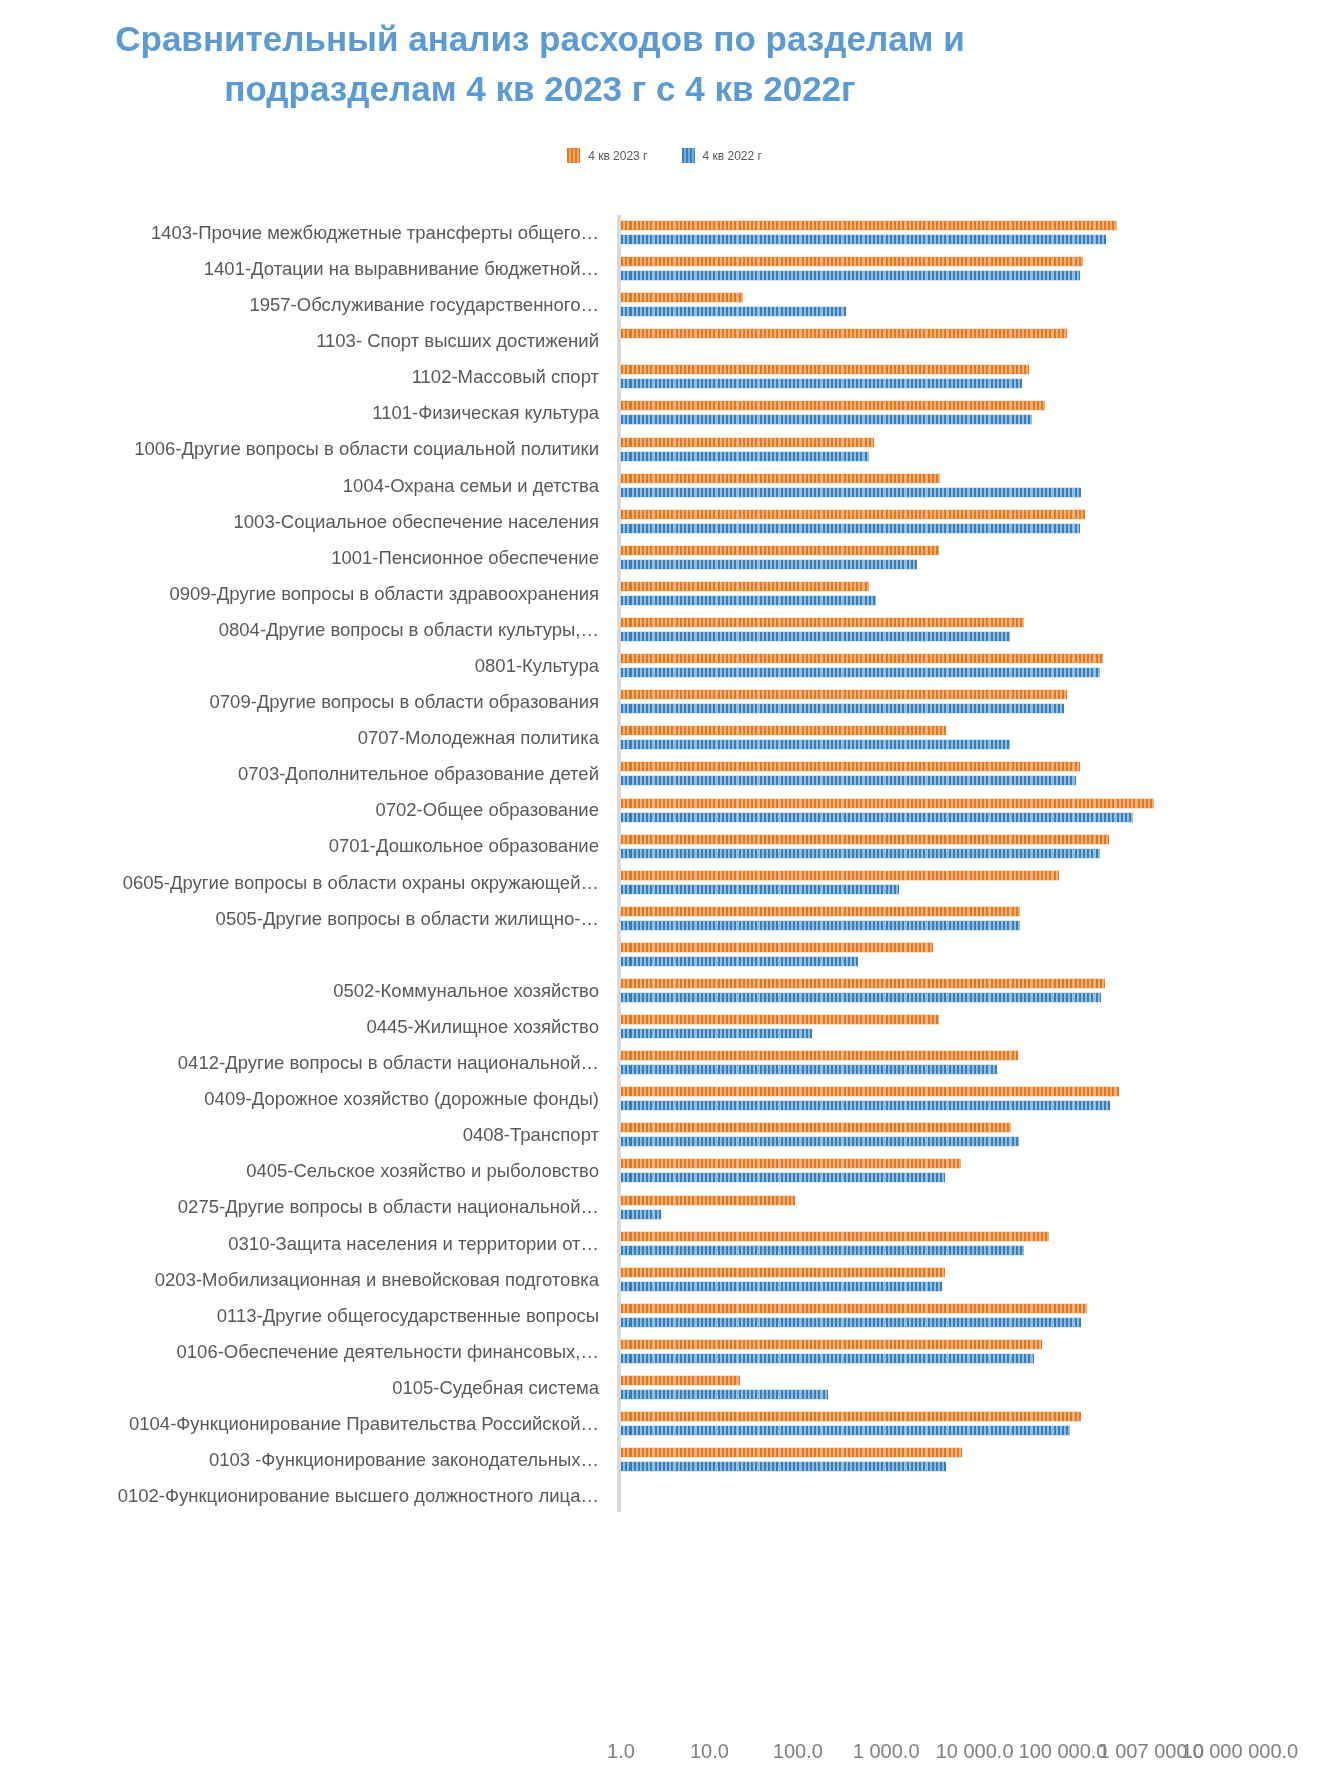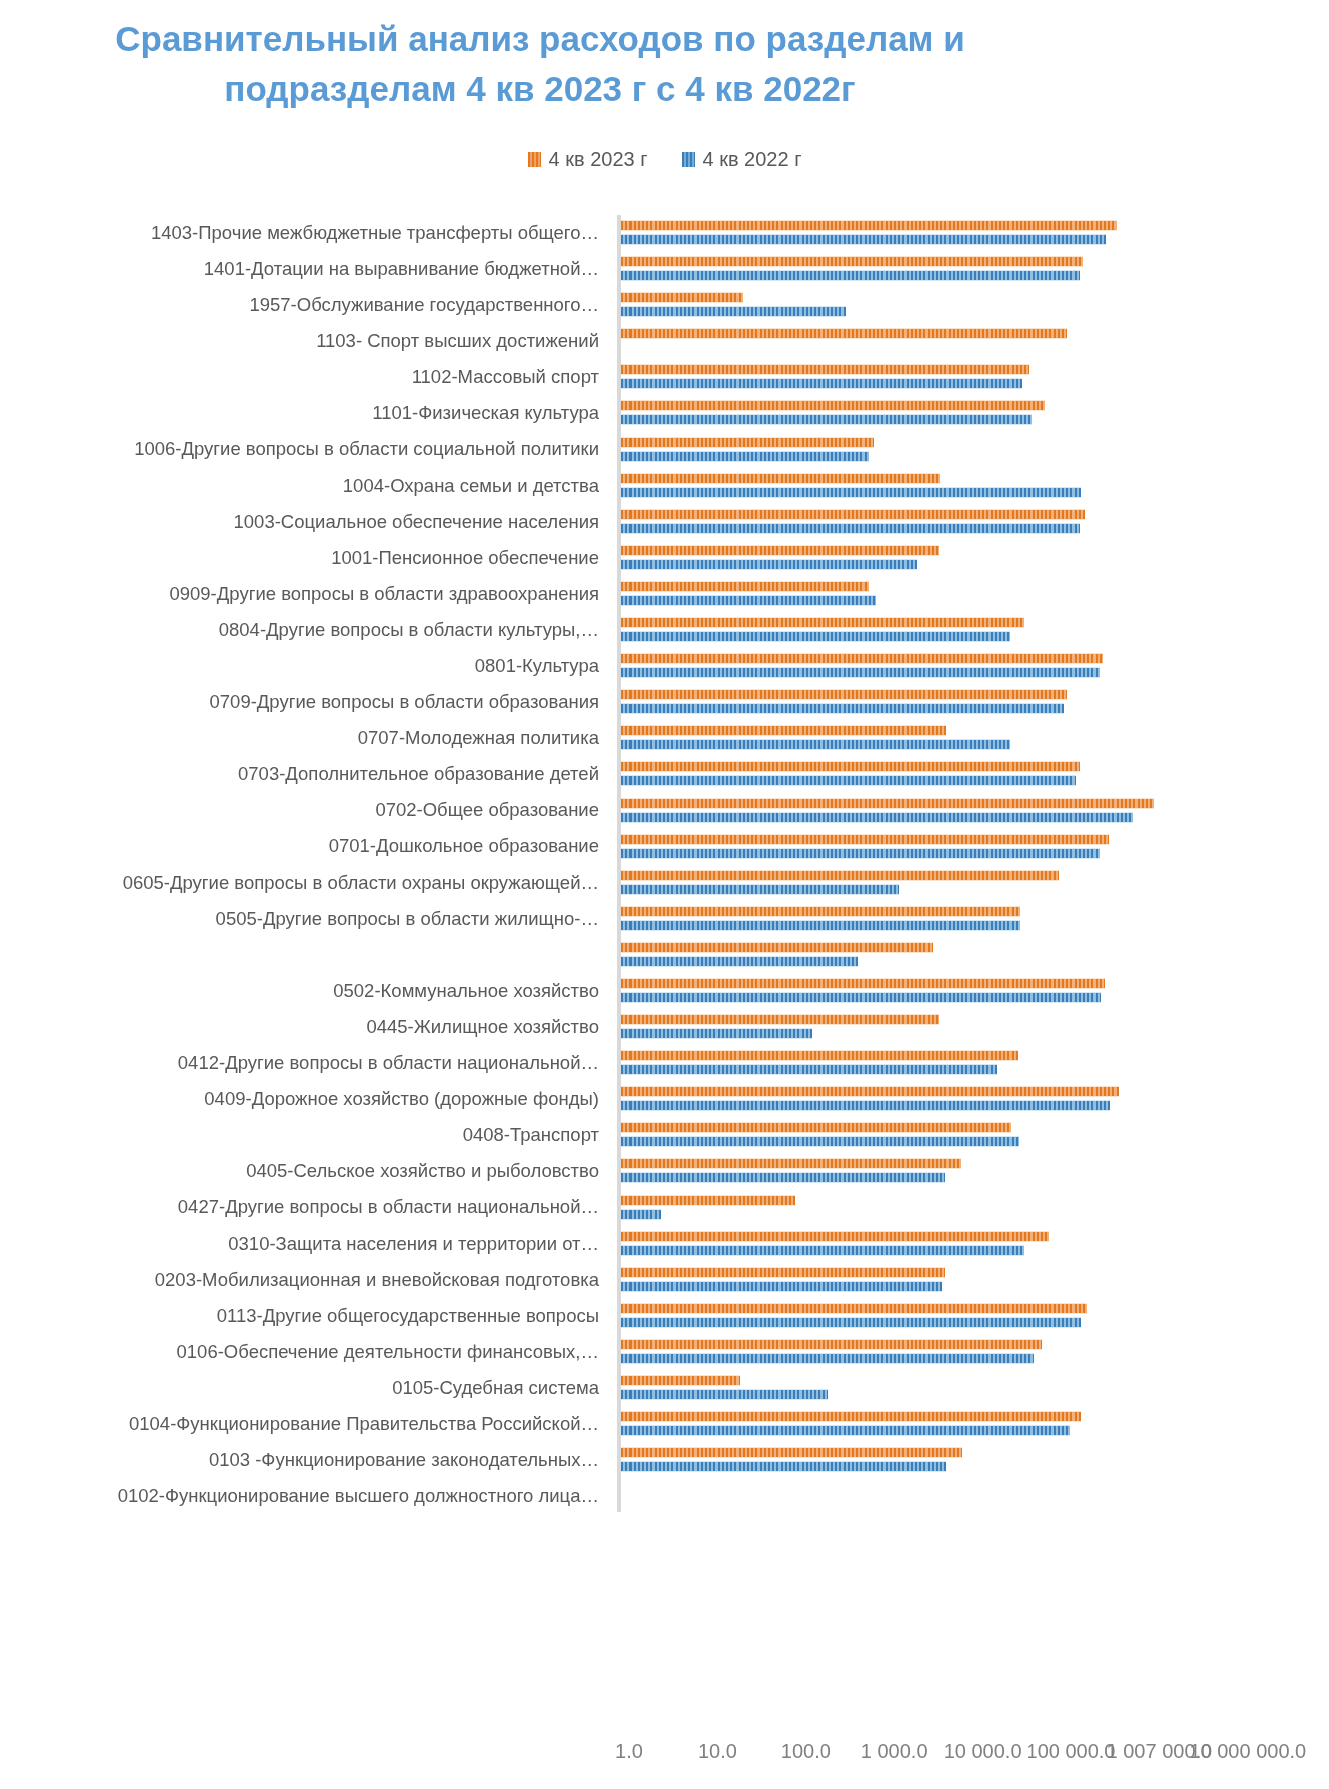--- a/index.html
+++ b/index.html
@@ -33,21 +33,21 @@
 
   
   #legend {
     position: absolute;
     left: 0; top: 148px;
     width: 1329px;
     display: flex;
     justify-content: center;
     align-items: center;
     gap: 34px;
-    font-size: 20px;
+    font-size: 12px;
     color: #595959;
   }
   .legend-item { display: flex; align-items: center; gap: 8px; }
   .legend-swatch {
     width: 13px; height: 15px;
     display: inline-block;
   }
   .sw-orange {
     background:
       repeating-linear-gradient(90deg,
@@ -125,21 +125,21 @@
       repeating-linear-gradient(90deg,
         #3B7DB8 0px, #3B7DB8 2.1px,
         #8FC0E4 2.1px, #8FC0E4 4.2px);
     border-top: 1px solid #D6E7F5;
     border-bottom: 1px solid #D6E7F5;
   }
 
   
   #xaxis {
     position: absolute;
-    left: 8px; top: 1740px;
+    left: 0; top: 1740px;
     width: 1136px;
     height: 30px;
   }
   .xtick {
     position: absolute;
     top: 0;
     font-size: 20px;
     color: #808080;
     white-space: nowrap;
     transform: translateX(-50%);
@@ -350,21 +350,21 @@
           </div>
         </div>
         <div class="row">
           <div class="cat-label">0405-Сельское хозяйство и рыболовство</div>
           <div class="bars">
             <div class="bar orange" style="width: 339.9px;"></div>
             <div class="bar blue" style="width: 323.8px;"></div>
           </div>
         </div>
         <div class="row">
-          <div class="cat-label">0427-Другие вопросы в области национальной…</div>
+          <div class="cat-label">0275-Другие вопросы в области национальной…</div>
           <div class="bars">
             <div class="bar orange" style="width: 174px;"></div>
             <div class="bar blue" style="width: 39.5px;"></div>
           </div>
         </div>
         <div class="row">
           <div class="cat-label">0310-Защита населения и территории от…</div>
           <div class="bars">
             <div class="bar orange" style="width: 427.8px;"></div>
             <div class="bar blue" style="width: 402.8px;"></div>

